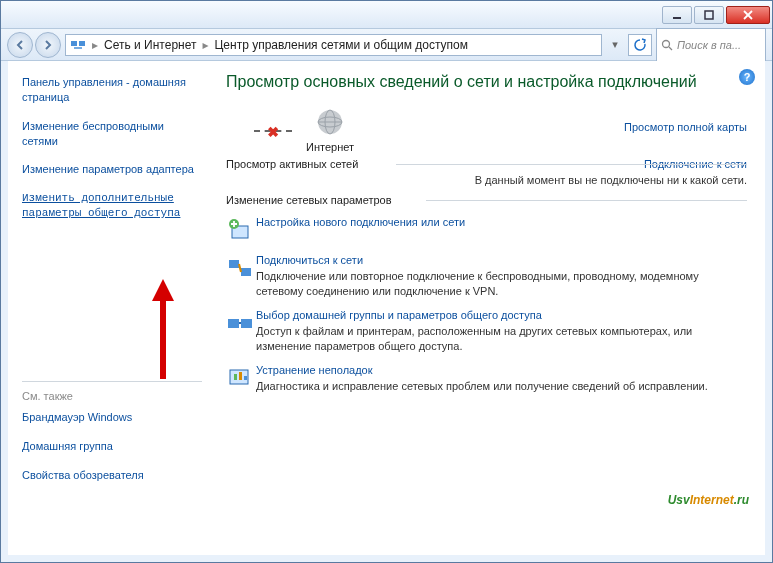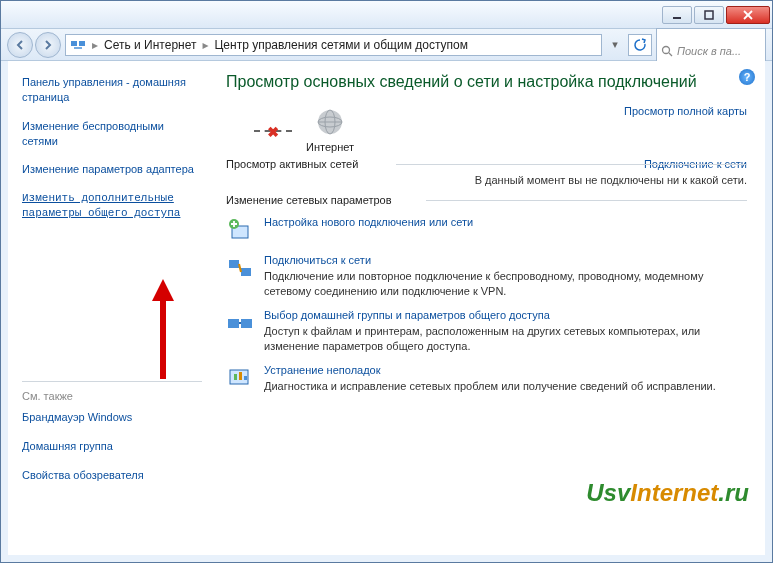--- a/index.html
+++ b/index.html
@@ -12,54 +12,54 @@
   .addrbar { height: 32px; display:flex; align-items:center; padding: 0 6px; gap:4px; background: linear-gradient(#eef5fc,#dde9f7); border-bottom:1px solid #b5c9de; }
   .navbtns { display:flex; gap:2px; }
   .navbtn { width:26px; height:26px; border-radius:50%; background: radial-gradient(#f2f7fc,#c5d6ea); border:1px solid #9fb6d0; display:flex; align-items:center; justify-content:center; }
   .navbtn svg { width:12px; height:12px; stroke:#5a7aa0; stroke-width:2; fill:none; }
   .breadcrumb { flex:1; height:22px; background:#fff; border:1px solid #9fb6d0; display:flex; align-items:center; padding:0 4px; font-size:12px; color:#222; overflow:hidden; }
   .breadcrumb .crumb { padding:0 4px; white-space:nowrap; }
   .breadcrumb .arrow { color:#888; padding:0 2px; }
   .breadcrumb .bc-icon { width:16px; height:16px; margin-right:4px; display:inline-block; }
   .addr-drop { width:18px; display:flex; justify-content:center; color:#666; }
   .refresh { width:24px; height:22px; border:1px solid #9fb6d0; background:#fff; display:flex; align-items:center; justify-content:center; }
-  .search { width:110px; height:31px; border:1px solid #9fb6d0; background:#fff; display:flex; align-items:flex-start; padding:16px 4px; color:#888; font-style:italic; }
+  .search { width:110px; height:31px; border:1px solid #9fb6d0; background:#fff; display:flex; align-items:center; padding:16px 4px; color:#888; font-style:italic; }
   .search svg { width:12px; height:12px; margin-right:4px; stroke:#888; fill:none; }
 
   .body { display:flex; height: calc(100% - 60px); background:#fff; border:7px solid #e8f1fb; border-top:none; position:relative; }
   .sidebar { width:200px; padding:14px 6px 18px 14px; }
   .side-link { display:block; color:#0b4f9e; margin-bottom:14px; line-height:1.35; cursor:pointer; }
   .side-link.active { text-decoration:underline;font-family:Liberation Mono, monospace; }
   .see-also-sep { border-top:1px solid #d0d7de; margin:160px 0 8px 0; }
   .see-also-hdr { color:#8a8a8a; margin-bottom:8px; }
 
   .main { flex:1; padding:12px 18px 10px 18px; overflow:hidden; position:relative; }
   .help-icon { position:absolute; top:8px; right:10px; width:16px; height:16px; border-radius:50%; background:radial-gradient(#6ab7ff,#1d6fc9); color:#fff; font-weight:bold; font-size:11px; display:flex; align-items:center; justify-content:center; }
   .page-title { color:#0a5a2a; font-size:16px; font-weight:400; margin-bottom:16px; }
   .netmap { display:flex; align-items:center; gap:14px; margin:8px 0 4px 28px; }
   .netmap .node { display:flex; flex-direction:column; align-items:center; font-size:11px; color:#222; }
   .netmap .node .lbl { margin-top:4px; line-height:1.2; text-align:center; }
   .netmap .node .sub { color:#555; }
   .netmap .dash { flex:0 0 auto; width:38px; border-top:2px dashed #666; position:relative; }
   .netmap .dash .x { position:absolute; left:50%; top:-8px; transform:translateX(-50%); color:#d93025; font-weight:bold; font-size:14px; }
-  .fullmap { position:absolute; right:18px; top:44px; color:#0b4f9e; cursor:pointer; }
+  .fullmap { position:absolute; right:18px; top:60px; color:#0b4f9e; cursor:pointer; }
 
   .section-title { color:#222; margin-bottom:4px; font-size:11px; position:relative; }
   .section-title .line { position:absolute; left:170px; right:0; top:50%; border-top:1px solid #d0d7de; }
   .section-title.wide .line { left:200px; }
   .inline-right { float:right; color:#0b4f9e; cursor:pointer; }
   .no-net { text-align:right; color:#333; margin:4px 0 8px 0; font-size:11px; }
 
-  .task { display:flex; gap:10px; margin:10px 0; }
+  .task { display:flex; gap:2px; margin:10px 0; }
   .task .ticon { width:28px; height:28px; flex:0 0 28px; display:flex; align-items:center; justify-content:center; }
   .task .tbody .tlink { color:#0b4f9e; cursor:pointer; display:block; margin-bottom:3px; }
   .task .tbody .tdesc { color:#333; line-height:1.35; }
 
   .red-arrow { position:absolute; left:140px; top:218px; pointer-events:none; }
-  .watermark { position:absolute; right:16px; bottom:48px; font-size:24px; font-weight:bold; font-style:italic; pointer-events:none; }
+  .watermark { position:absolute; right:16px; bottom:48px; font-size:12px; font-weight:bold; font-style:italic; pointer-events:none; }
   .watermark .g { color:#2e8b2e; } .watermark .o { color:#d88a00; }
 
   svg .st-blue { fill:#4a90d9; }
 </style>
 </head>
 <body>
 
 <div class="window">
   <div class="titlebar">
     <div class="win-btn">
@@ -183,21 +183,21 @@
       <div class="task">
         <div class="ticon">
           <svg viewBox="0 0 28 28" width="28" height="28">
               <rect x="3" y="6" width="10" height="8" fill="#4a90d9"></rect>
               <rect x="15" y="14" width="10" height="8" fill="#4a90d9"></rect>
               <path d="M13 10 L15 18" stroke="#d88a00" stroke-width="2"></path>
             </svg>
         </div>
         <div class="tbody">
           <a class="tlink">Подключиться к сети</a>
-          <div class="tdesc">Подключение или повторное подключение к беспроводному, проводному, модемному сетевому соединению или подключение к VPN.</div>
+          <div class="tdesc">Подключение или повторное подключение к беспроводными, проводному, модемному сетевому соединению или подключение к VPN.</div>
         </div>
       </div>
 
       <div class="task">
         <div class="ticon">
           <svg viewBox="0 0 28 28" width="28" height="28">
               <rect x="2" y="10" width="11" height="9" fill="#4a90d9"></rect>
               <rect x="15" y="10" width="11" height="9" fill="#4a90d9"></rect>
               <path d="M13 14 h2" stroke="#2a6ab0" stroke-width="2"></path>
             </svg>

